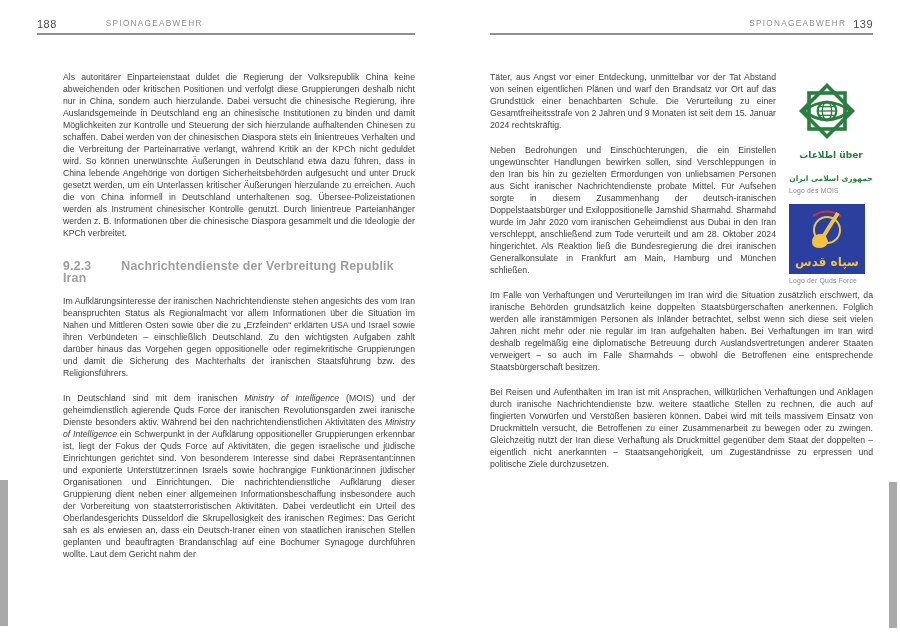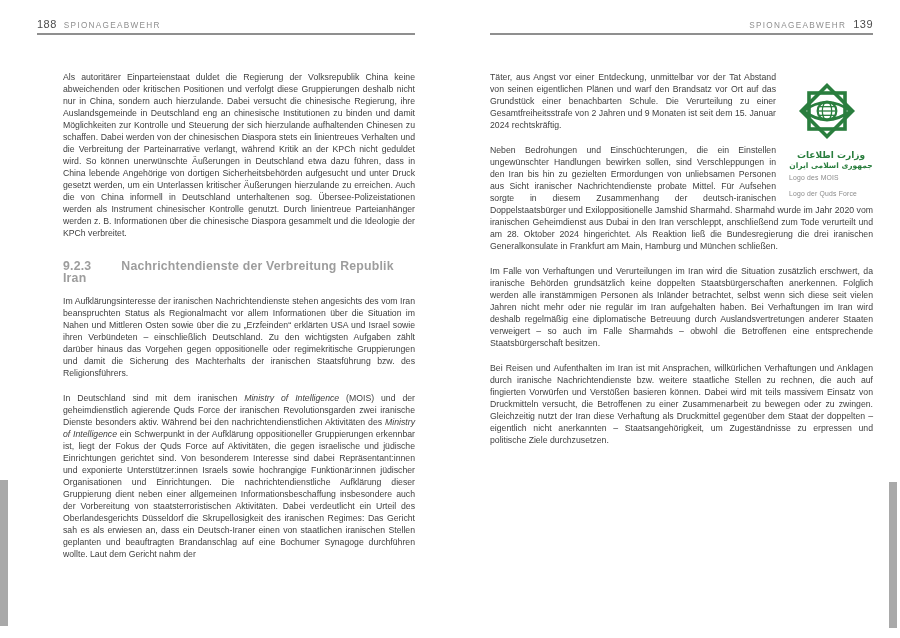--- a/index.html
+++ b/index.html
@@ -11,29 +11,29 @@
     position: relative;
   }
   .canvas { position: absolute; inset: 0; }
 
   .page { position: absolute; top: 0; }
   .page-left  { left: 37px;  width: 378px; }
   .page-right { left: 490px; width: 383px; }
 
   .page-header {
     margin-top: 17px;
-    display: flex; align-items: flex-end; gap: 7px;
+    display: flex; align-items: center; gap: 7px;
     height: 13px;
   }
   .page-header.right { justify-content: flex-end; }
   .pagenum {
     font-size: 11px; color: #4c4c4c; letter-spacing: 0.5px;
   }
   .running {
-    font-size: 8.2px; color: #8e8e8e; letter-spacing: 1.3px;
+    font-size: 8.2px; color: #8e8e8e; letter-spacing: 1.3px; margin-left: 42px;
   }
   .rule {
     border: 0; border-top: 2px solid #8f8f8f;
     margin: 3px 0 0 0; height: 0;
   }
 
   .page-body {
     margin-top: 36px;
     font-size: 8.7px; line-height: 12px; color: #3e3e3e;
     text-align: justify;
@@ -69,21 +69,21 @@
     margin-top: 3px; text-align: left; line-height: 8px;
     letter-spacing: 0.2px;
   }
   .mois-calligraphy {
     text-align: center;
     color: var(--mois-green, #2a7e3e);
     font-family: "DejaVu Sans", sans-serif;
     font-size: 9px; line-height: 10.5px; font-weight: bold;
     direction: rtl;
   }
-  .mois-calligraphy .line2 { font-size: 7.5px; }
+  .mois-calligraphy .line2 { font-size: 7.5px; margin-top: 13px; }
   .mois-stroke * { stroke: var(--mois-green, #2a7e3e); }
   .quds-box {
     width: 76px; height: 70px;
     background: var(--quds-blue, #2b3f9e);
     margin-top: 9px;
   }
   .gold-stroke { stroke: var(--quds-gold, #f0c440); fill: none; }
   .gold-fill   { fill: var(--quds-gold, #f0c440); }
   .red-stroke  { stroke: var(--quds-red, #cc3333); fill: none; }
   .quds-arabic { fill: var(--quds-gold, #f0c440); font-family: "DejaVu Sans", sans-serif; }
@@ -139,27 +139,36 @@
               <rect x="25" y="25" width="50" height="50" stroke-width="5" transform="rotate(45 50 50)"></rect>
               <path d="M17 50 Q50 26 83 50 Q50 74 17 50 Z" stroke-width="4"></path>
               <circle cx="50" cy="50" r="13" stroke-width="3"></circle>
               <ellipse cx="50" cy="50" rx="6.5" ry="13" stroke-width="1.8"></ellipse>
               <line x1="37.5" y1="50" x2="62.5" y2="50" stroke-width="1.8"></line>
               <line x1="40" y1="44" x2="60" y2="44" stroke-width="1.8"></line>
               <line x1="40" y1="56" x2="60" y2="56" stroke-width="1.8"></line>
             </g>
           </svg>
           <div class="mois-calligraphy">
-            <div class="line1">وزارت اطلاعات</div>
+            <div class="line1">über اطلاعات</div>
             <div class="line2">جمهوری اسلامی ایران</div>
           </div>
           <figcaption class="logo-caption">Logo des MOIS</figcaption>
         </figure>
 
         <figure class="quds">
+          <div class="quds-box">
+            <svg viewBox="0 0 76 70" width="76" height="70">
+              <path d="M24 12 Q38 3 52 12" class="red-stroke" stroke-width="2.2"></path>
+              <circle cx="38" cy="26" r="13" class="gold-stroke" stroke-width="2"></circle>
+              <line x1="29" y1="41" x2="49" y2="9" class="gold-stroke" stroke-width="4"></line>
+              <path d="M30 30 q-7 1 -7 8 q0 6 8 6 q7 0 8 -7 l-3 -7 z" class="gold-fill"></path>
+              <text x="38" y="62" class="quds-arabic" font-size="12" font-weight="bold" text-anchor="middle">سپاه قدس</text>
+            </svg>
+          </div>
           <figcaption class="logo-caption">Logo der Quds Force</figcaption>
         </figure>
       </div>
 
       <p class="body-para">Täter, aus Angst vor einer Entdeckung, unmittelbar vor der Tat Abstand von seinen eigentlichen Plänen und warf den Brandsatz vor Ort auf das Grundstück einer benachbarten Schule. Die Verurteilung zu einer Gesamtfreiheitsstrafe von 2 Jahren und 9 Monaten ist seit dem 15. Januar 2024 rechtskräftig.</p>
       <p class="body-para">Neben Bedrohungen und Einschüchterungen, die ein Einstellen ungewünschter Handlungen bewirken sollen, sind Verschleppungen in den Iran bis hin zu gezielten Ermordungen von unliebsamen Personen aus Sicht iranischer Nachrichtendienste probate Mittel. Für Aufsehen sorgte in diesem Zusammenhang der deutsch-iranischen Doppelstaatsbürger und Exiloppositionelle Jamshid Sharmahd. Sharmahd wurde im Jahr 2020 vom iranischen Geheimdienst aus Dubai in den Iran verschleppt, anschließend zum Tode verurteilt und am 28. Oktober 2024 hingerichtet. Als Reaktion ließ die Bundesregierung die drei iranischen Generalkonsulate in Frankfurt am Main, Hamburg und München schließen.</p>
       <p class="body-para">Im Falle von Verhaftungen und Verurteilungen im Iran wird die Situation zusätzlich erschwert, da iranische Behörden grundsätzlich keine doppelten Staatsbürgerschaften anerkennen. Folglich werden alle iranstämmigen Personen als Inländer betrachtet, selbst wenn sich diese seit vielen Jahren nicht mehr oder nie regulär im Iran aufgehalten haben. Bei Verhaftungen im Iran wird deshalb regelmäßig eine diplomatische Betreuung durch Auslandsvertretungen anderer Staaten verweigert – so auch im Falle Sharmahds – obwohl die Betroffenen eine entsprechende Staatsbürgerschaft besitzen.</p>
       <p class="body-para">Bei Reisen und Aufenthalten im Iran ist mit Ansprachen, willkürlichen Verhaftungen und Anklagen durch iranische Nachrichtendienste bzw. weitere staatliche Stellen zu rechnen, die auch auf fingierten Vorwürfen und Verstößen basieren können. Dabei wird mit teils massivem Einsatz von Druckmitteln versucht, die Betroffenen zu einer Zusammenarbeit zu bewegen oder zu zwingen. Gleichzeitig nutzt der Iran diese Verhaftung als Druckmittel gegenüber dem Staat der doppelten – eigentlich nicht anerkannten – Staatsangehörigkeit, um Zugeständnisse zu erpressen und politische Ziele durchzusetzen.</p>
     </div>
   </div>

